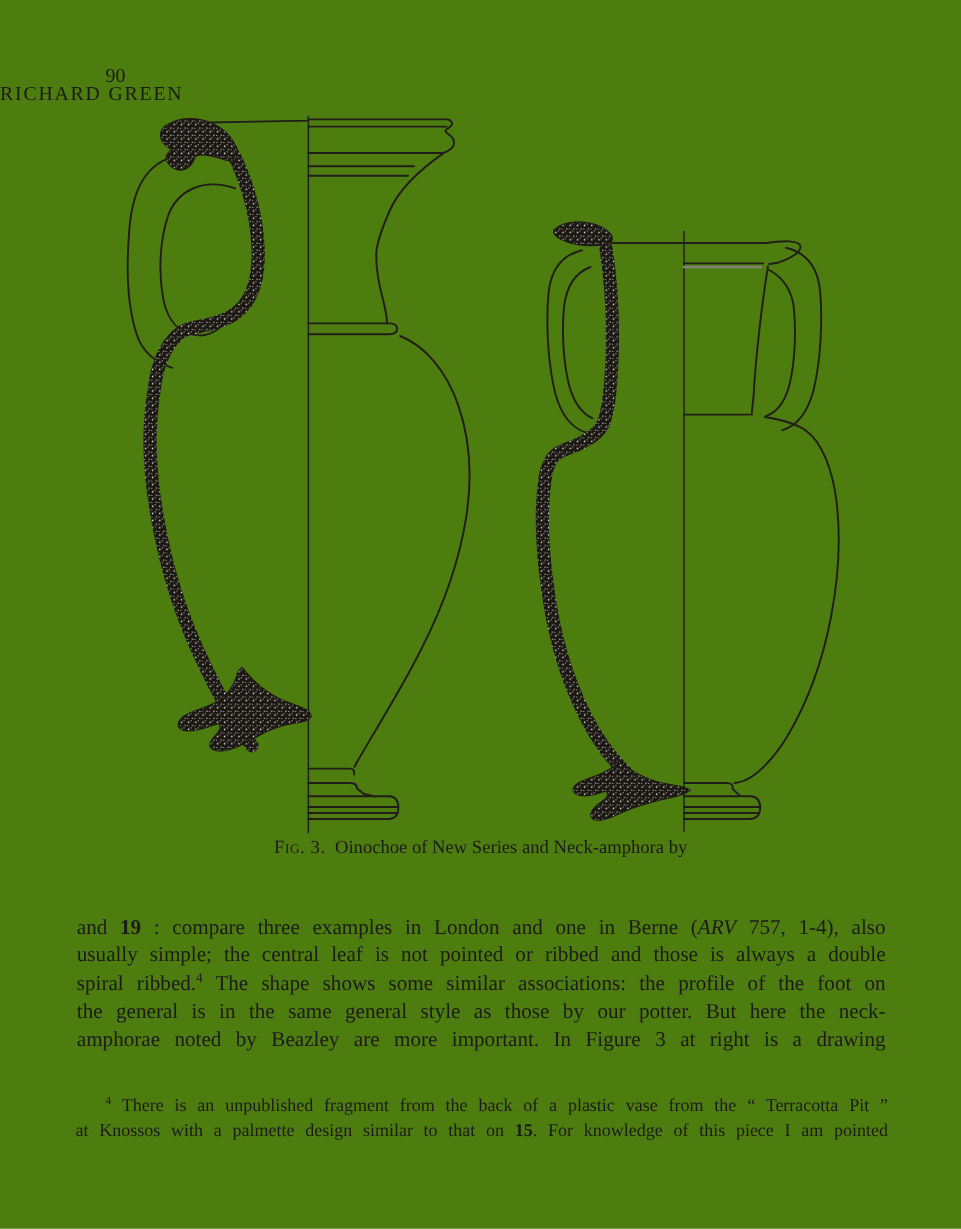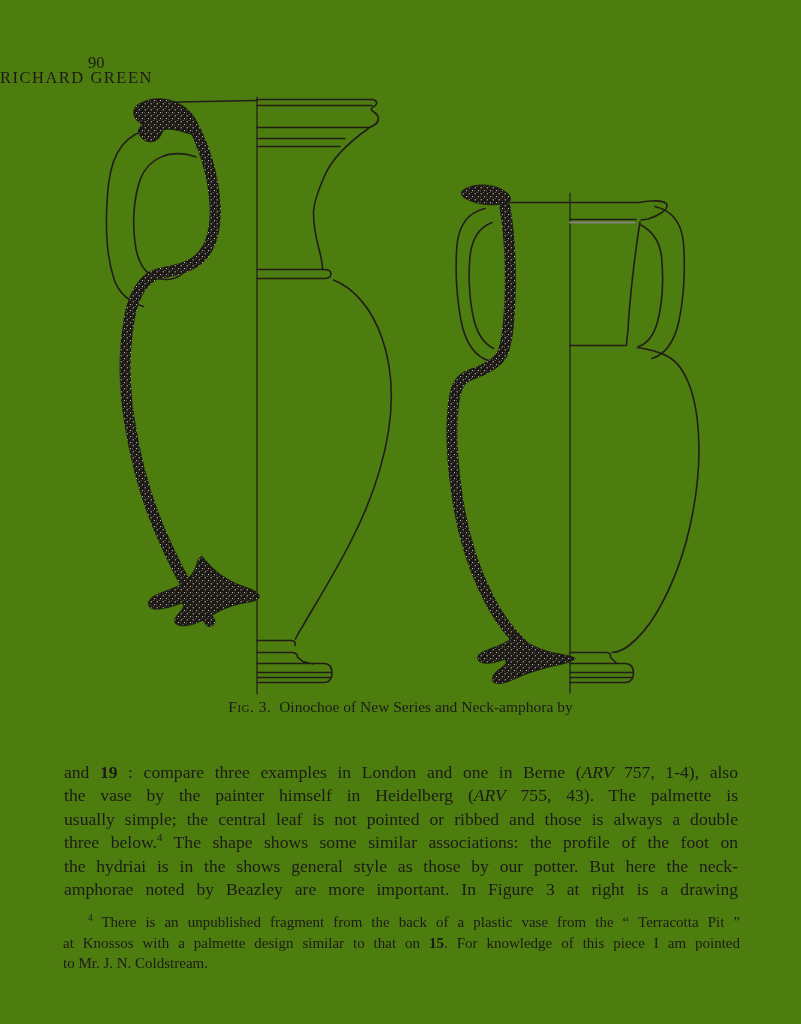--- a/index.html
+++ b/index.html
@@ -146,26 +146,24 @@
         C475.5 660.5,476.5 654.5,483.5 651.5 C492.5 647.5,501.5 645.5,508.5 640.5 Z"></path>
     </g>
   </svg>
 
   <div class="caption">
     <div class="cap-line"><span class="sc">Fig. 3.</span><span> Oinochoe of New Series and Neck-amphora by</span></div>
   </div>
 
   <div class="body">
     <div class="bline"><span>and </span><span class="b">19</span><span> : compare three examples in London and one in Berne (</span><span class="i">ARV</span><span> 757, 1-4), also</span></div>
-    <div class="bline"><span>the vase by the painter himself in Heidelberg (</span><span class="i">ARV</span><span> 755, 43). The palmette is</span></div>
     <div class="bline"><span>usually simple; the central leaf is not pointed or ribbed and those is always a double</span></div>
-    <div class="bline"><span>three below.</span><span class="sup">4</span><span> The shape shows some similar associations: the profile of the foot on</span></div>
-    <div class="bline"><span>the hydriai is in the shows general style as those by our potter. But here the neck-</span></div>
+    <div class="bline"><span>spiral ribbed.</span><span class="sup">4</span><span> The shape shows some similar associations: the profile of the foot on</span></div>
+    <div class="bline"><span>the general is in the same general style as those by our potter. But here the neck-</span></div>
     <div class="bline"><span>amphorae noted by Beazley are more important. In Figure 3 at right is a drawing</span></div>
   </div>
 
   <div class="footnote">
     <div class="f1 fj"><span class="sup">4</span><span> There is an unpublished fragment from the back of a plastic vase from the “ Terracotta Pit ”</span></div>
     <div class="fj"><span>at Knossos with a palmette design similar to that on </span><span class="b">15</span><span>. For knowledge of this piece I am pointed</span></div>
-    <div><span>to Mr. J. N. Coldstream.</span></div>
   </div>
 
 </div>
 
 </body></html>

